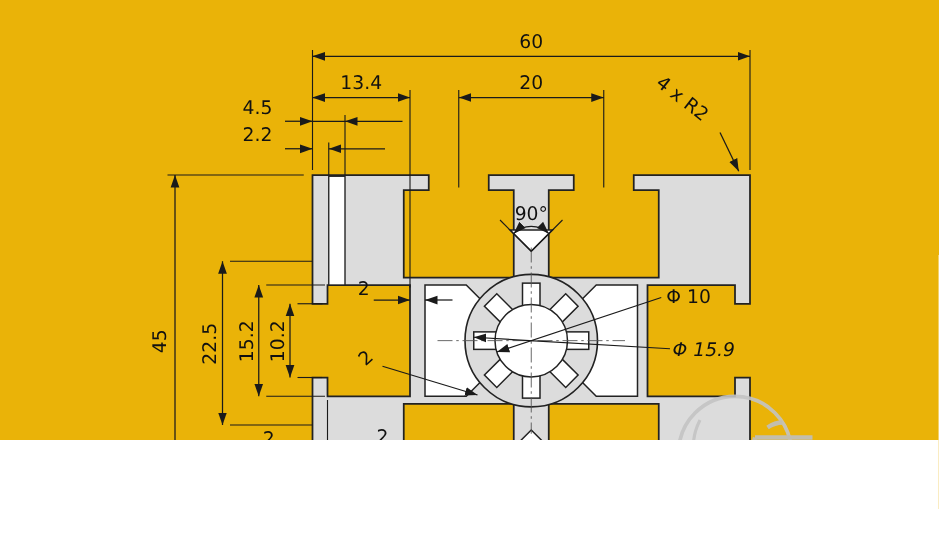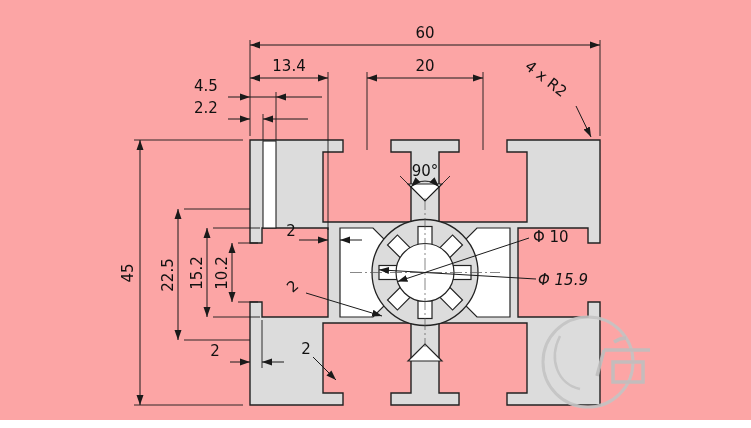--- a/index.html
+++ b/index.html
@@ -1,19 +1,19 @@
 <!DOCTYPE html>
 <html><head>
 <meta charset="utf-8">
 <style>
   html,body{margin:0;padding:0;background:#fff;}
   .canvas{
     position:relative;
-    width:751px;height:420px;
-    background:#fca5a5;
+    width:751px;height:352px;
+    background:#eab308;
     font-family:"DejaVu Sans","Liberation Sans",sans-serif;
     overflow:hidden;
   }
   svg{display:block;}
   .lbl{font-size:15px;fill:#111;}
   .ext{stroke:#1a1a1a;stroke-width:0.9;fill:none;}
   .dim{stroke:#1a1a1a;stroke-width:1;fill:none;}
   .cav{fill:#ffffff;stroke:#222;stroke-width:1.2;}
   .cl{stroke:#555;stroke-width:0.7;fill:none;stroke-dasharray:12 3 2 3;}
   .wm{stroke:#c4c4c4;fill:none;}

